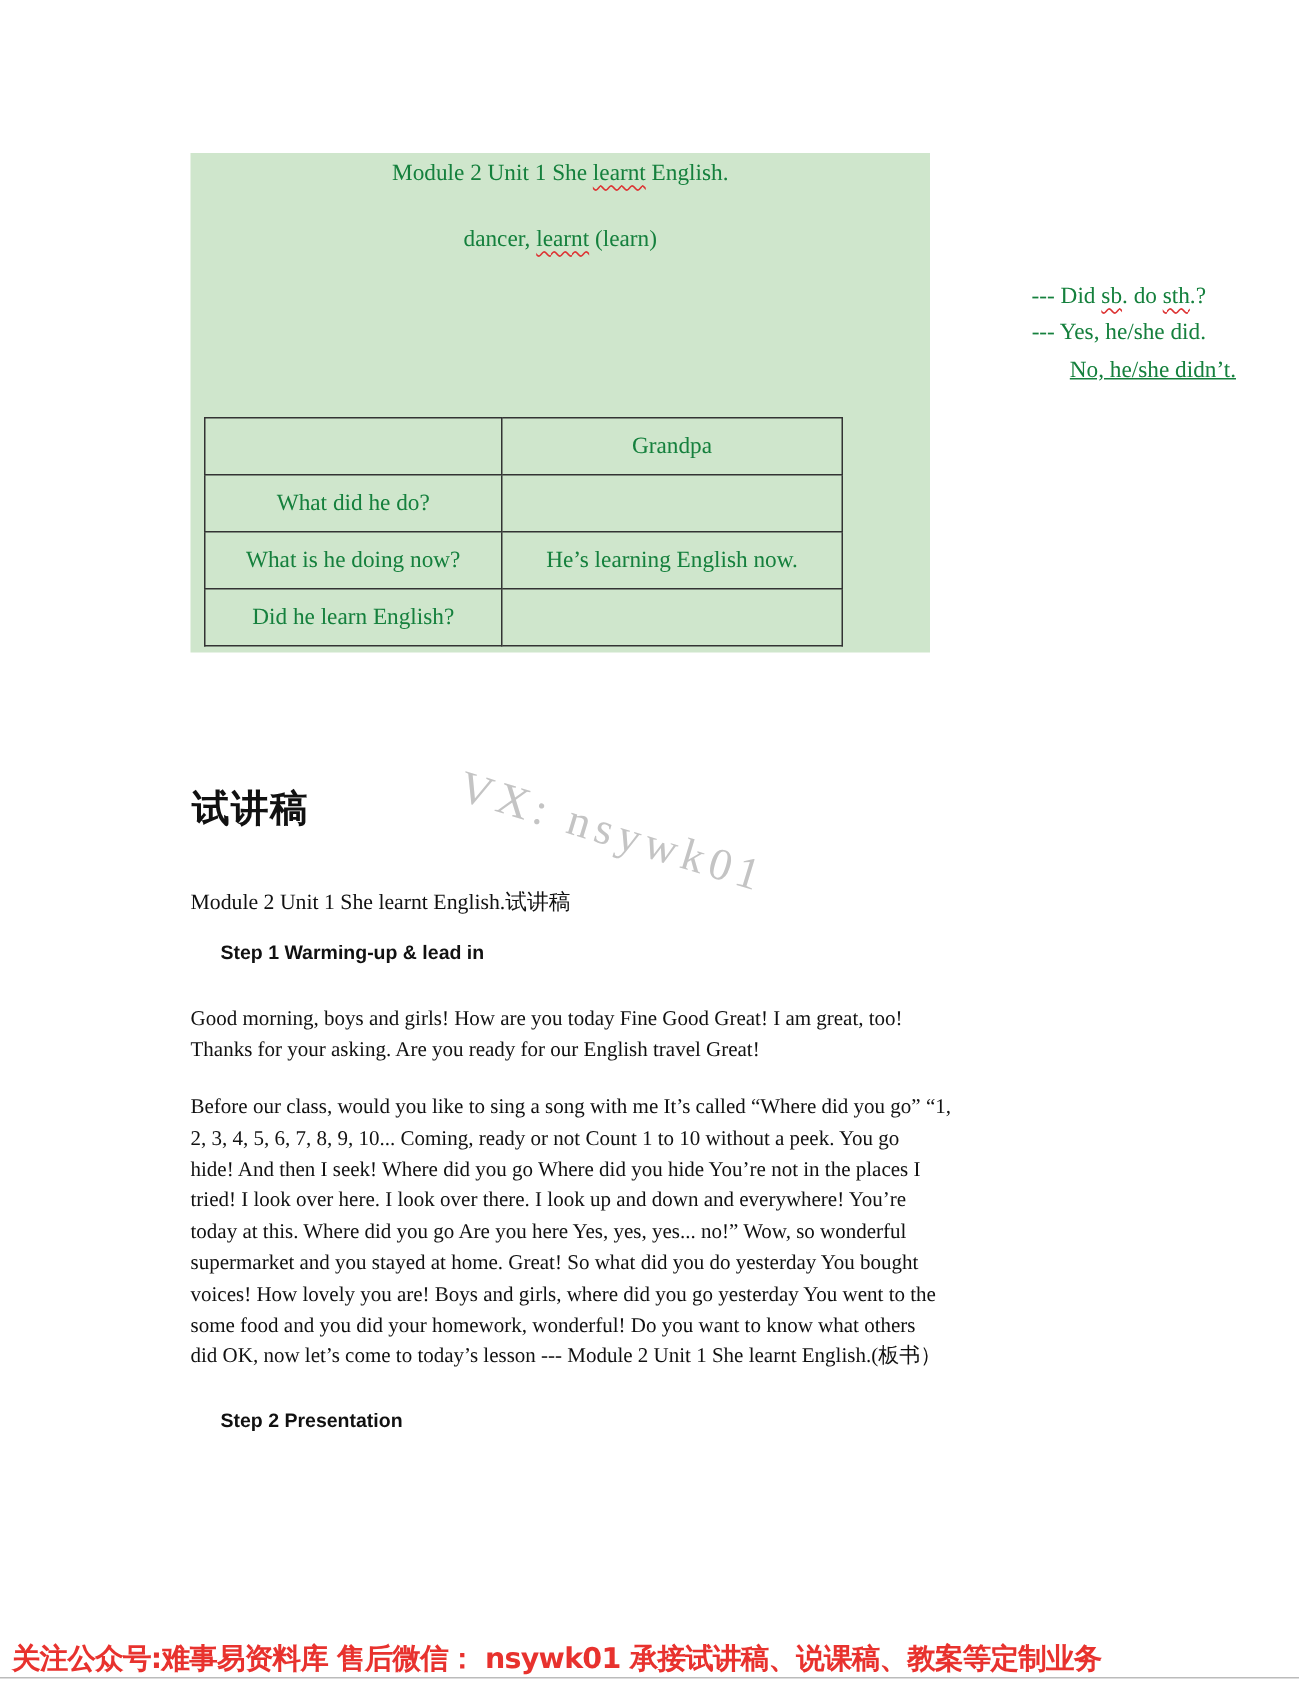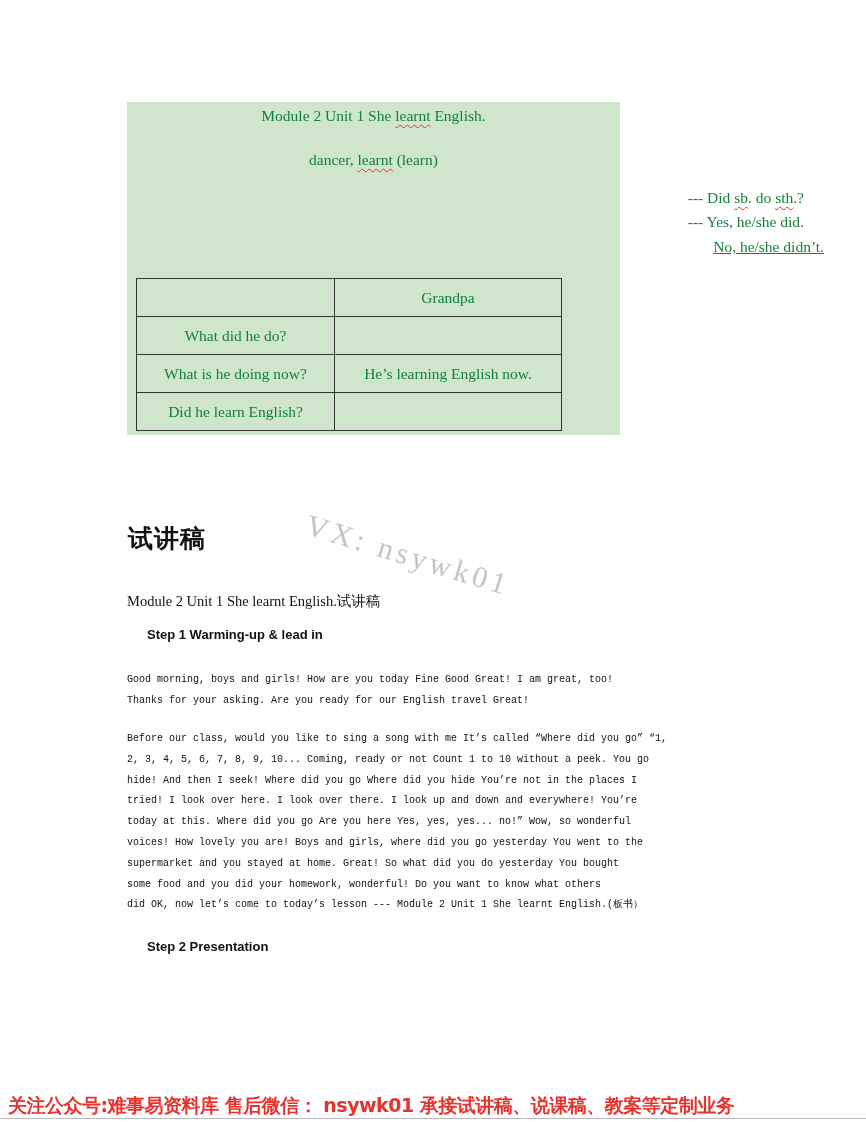--- a/index.html
+++ b/index.html
@@ -89,23 +89,23 @@
       left: 127px;
       font-size: 13px;
       font-weight: bold;
       font-family: "Liberation Sans", sans-serif;
       margin-left: 20px;
     }
     .para {
       position: absolute;
       left: 127px;
       width: 620px;
-      font-size: 10px;
+      font-size: 14px;
       line-height: 20.8px;
-      font-family: Liberation Mono, monospace;
+      font-family: Liberation Serif, serif;
     }
     .para span.ln {
       display: block;
       white-space: nowrap;
     }
     .footer-line {
       position: absolute;
       left: 0;
       top: 1118px;
       width: 866px;
@@ -167,22 +167,22 @@
   <span class="ln">Good morning, boys and girls! How are you today Fine Good Great! I am great, too!</span>
   <span class="ln">Thanks for your asking. Are you ready for our English travel Great!</span>
 </div>
 
 <div class="para" style="top:729px;">
   <span class="ln">Before our class, would you like to sing a song with me It’s called “Where did you go” “1,</span>
   <span class="ln">2, 3, 4, 5, 6, 7, 8, 9, 10... Coming, ready or not Count 1 to 10 without a peek. You go</span>
   <span class="ln">hide! And then I seek! Where did you go Where did you hide You’re not in the places I</span>
   <span class="ln">tried! I look over here. I look over there. I look up and down and everywhere! You’re</span>
   <span class="ln">today at this. Where did you go Are you here Yes, yes, yes... no!” Wow, so wonderful</span>
+  <span class="ln">supermarket and you stayed at home. Great! So what did you do yesterday You bought</span>
   <span class="ln">voices! How lovely you are! Boys and girls, where did you go yesterday You went to the</span>
-  <span class="ln">supermarket and you stayed at home. Great! So what did you do yesterday You bought</span>
   <span class="ln">some food and you did your homework, wonderful! Do you want to know what others</span>
   <span class="ln">did OK, now let’s come to today’s lesson --- Module 2 Unit 1 She learnt English.(板书）</span>
 </div>
 
 <div class="step" style="top:939px;">Step 2 Presentation</div>
 
 <div class="footer">关注公众号:难事易资料库  售后微信： nsywk01  承接试讲稿、说课稿、教案等定制业务</div>
 <div class="footer-line"></div>
 
 </body></html>

